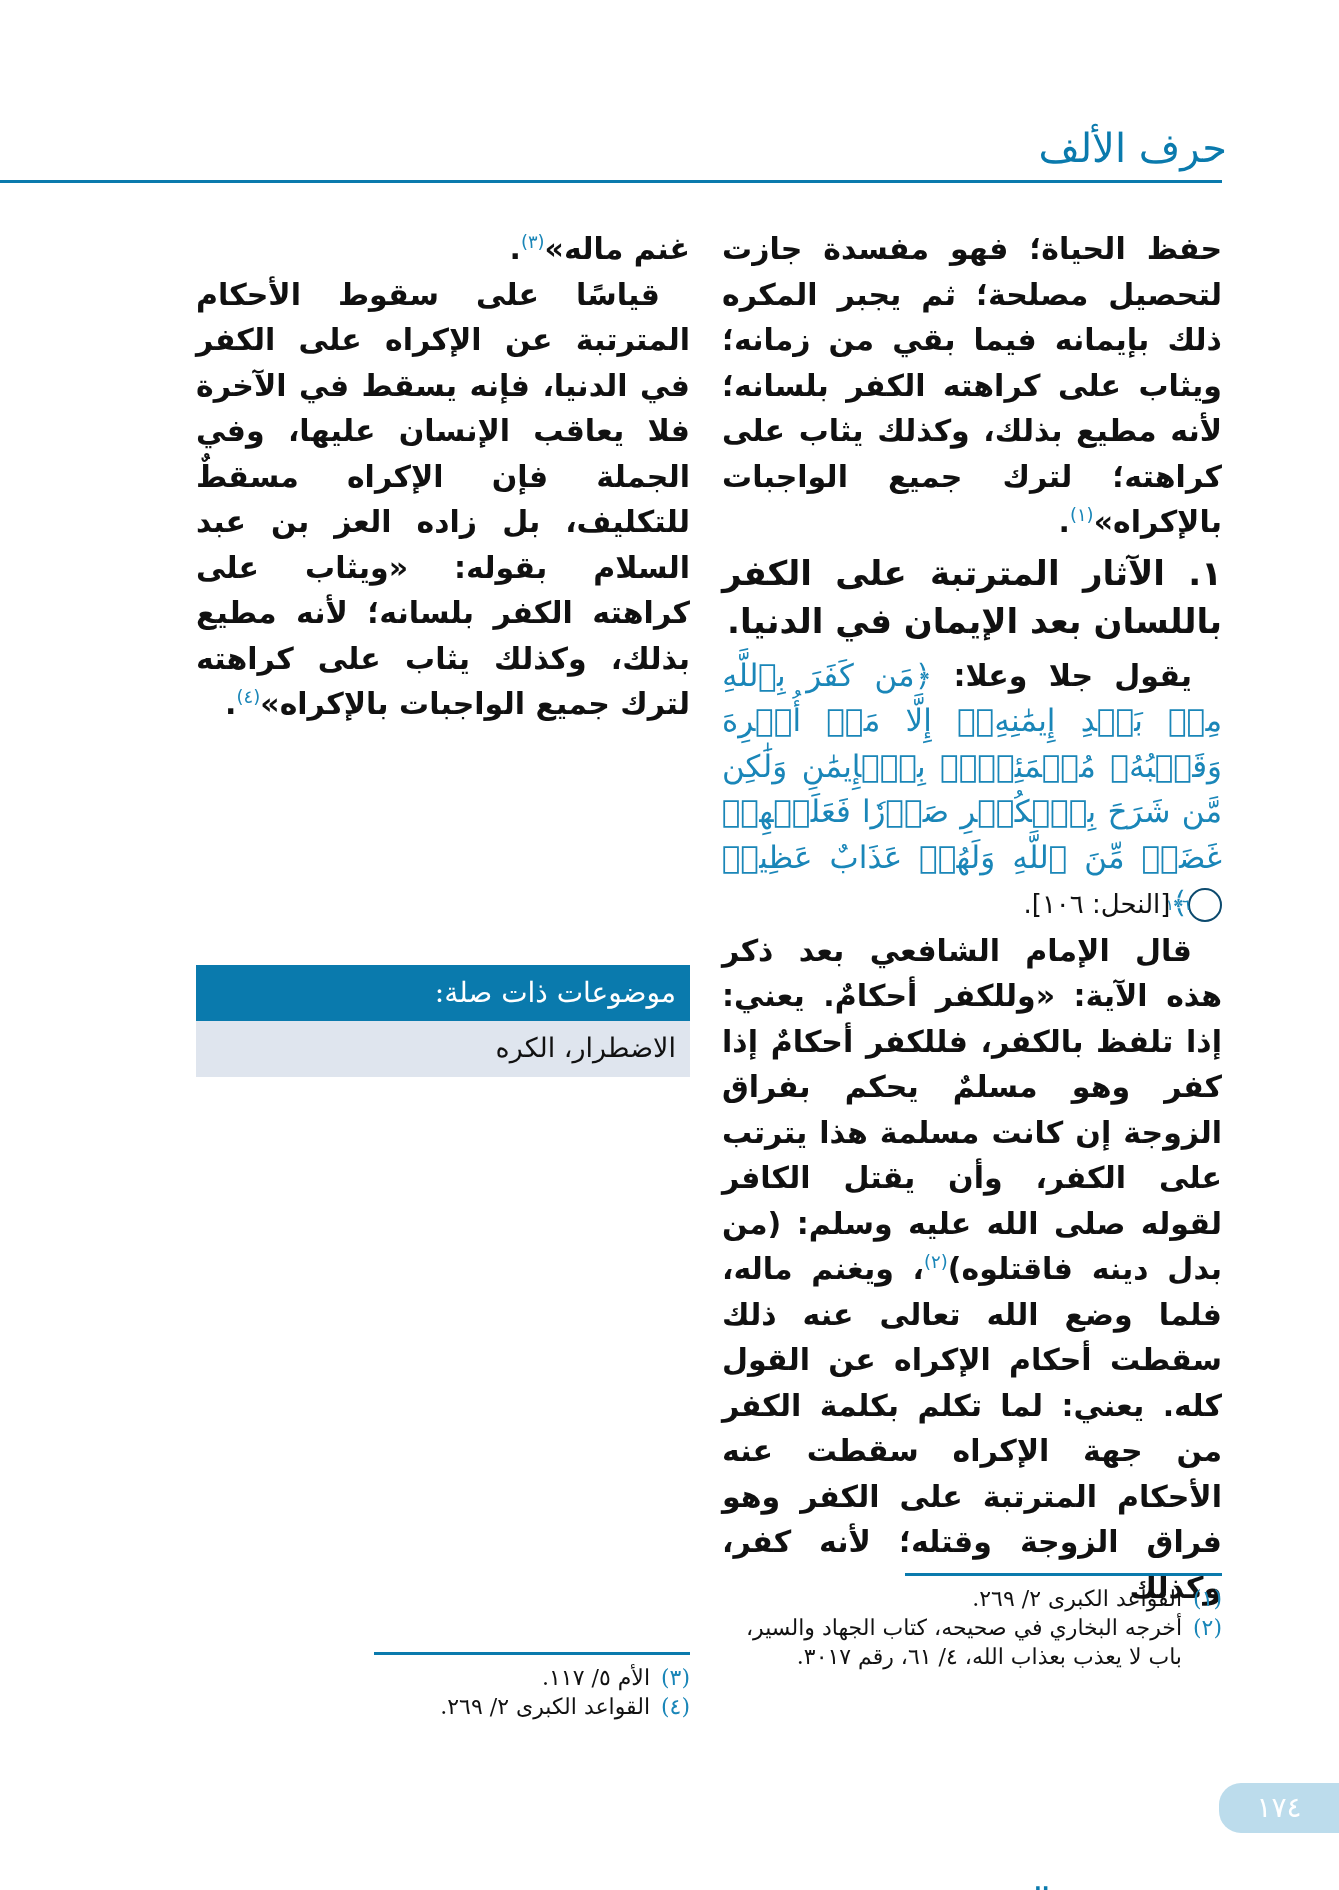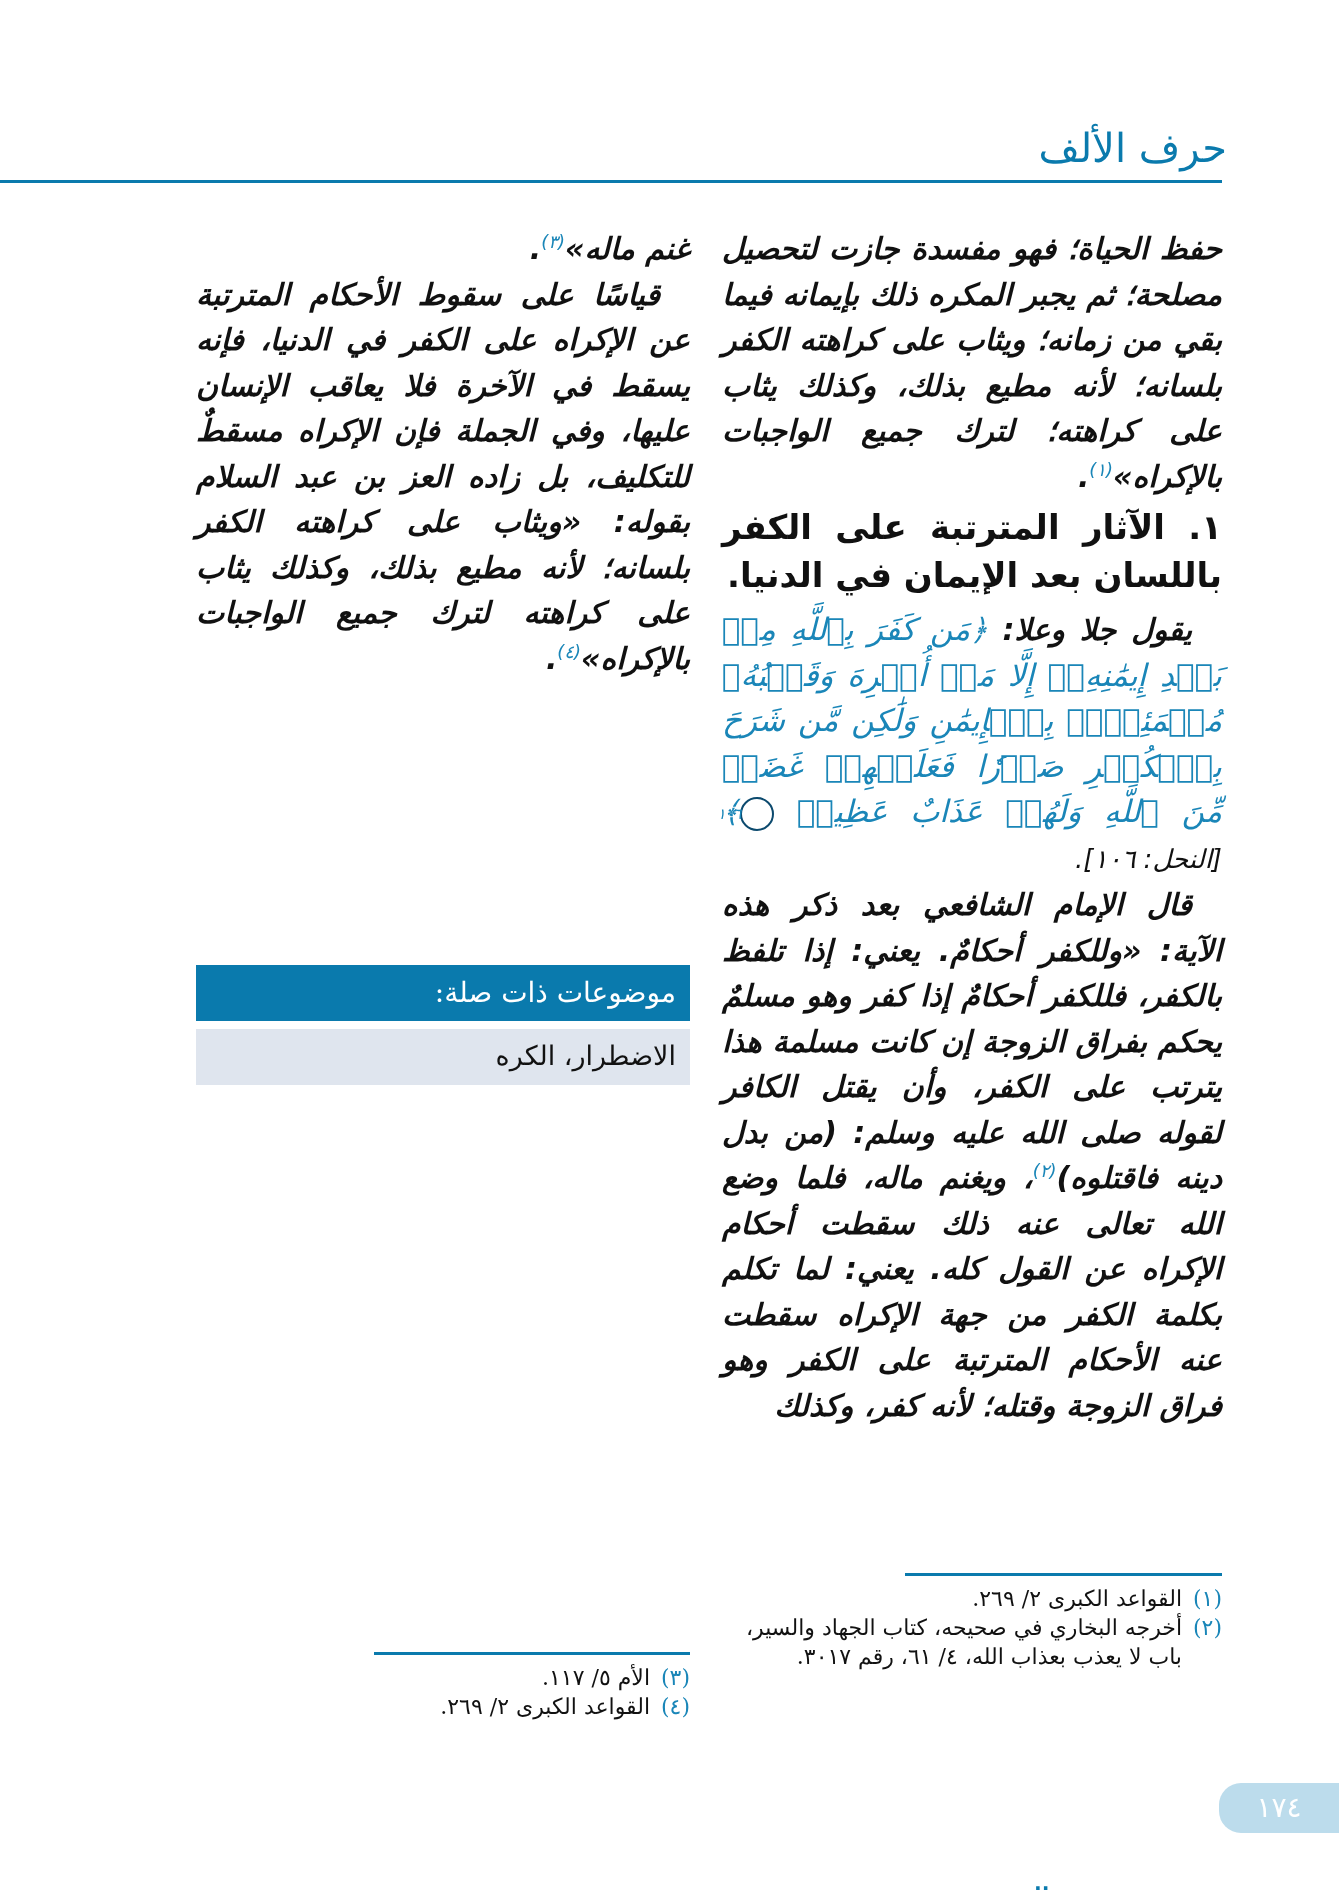--- a/index.html
+++ b/index.html
@@ -6,34 +6,34 @@
   body { width:1339px; height:1890px; position:relative; overflow:hidden;
          font-family:"DejaVu Sans", sans-serif; color:#111; }
   .header-title { position:absolute; top:128px; right:112px; font-size:40px;
          color:#0a7aad; font-family:"DejaVu Serif", serif; line-height:1; }
   .header-rule { position:absolute; top:180px; left:0; width:1222px; height:3px; background:#0a7aad; }
 
   .col { position:absolute; direction:rtl; text-align:justify; text-align-last:right; }
   .col-right { top:226px; right:117px; width:500px; }
   .col-left { top:226px; left:196px; width:494px; }
 
-  .p { font-size:30px; font-weight:bold; line-height:45.5px; margin:0;font-style:italic; }
+  .p { font-size:30px; font-weight:bold; line-height:45.5px; margin:0; }
   .p.indent { text-indent:30px; }
   .heading { font-size:34px; font-weight:bold; line-height:48px; margin:4px 0 8px 0; }
   .quran { color:#1a86b8; font-weight:normal; font-family:"DejaVu Serif", serif; font-size:31px; }
   .ornament { color:#1a86b8; font-weight:normal; }
   .ayah-num { display:inline-block; border:2px solid #0c4a6e; border-radius:50%; width:30px; height:30px;
               line-height:30px; text-align:right; font-size:15px; color:#1a86b8; font-weight:normal; vertical-align:middle; }
   .ref { font-weight:normal; font-size:26px; }
   sup.fn { color:#1a86b8; font-size:18px; font-weight:normal; vertical-align:super; line-height:0; }
 
   .related { position:absolute; top:965px; left:196px; width:494px; }
   .related-head { background:#0a7aad; color:#fff; height:56px; font-size:28px; line-height:56px;
                   padding-right:14px; font-family:"DejaVu Serif", serif; }
-  .related-body { margin-top:8px; background:#dfe5ee; height:56px; font-size:27px; line-height:54px;
+  .related-body { margin-top:0; background:#dfe5ee; height:56px; font-size:27px; line-height:54px;
                   padding-right:14px; font-family:"DejaVu Serif", serif; color:#111; }
 
   .fn-rule { position:absolute; height:3px; background:#0a7aad; }
   .fn-rule.right { top:1573px; left:905px; width:317px; }
   .fn-rule.left { top:1652px; left:374px; width:316px; }
   .footnotes { position:absolute; direction:rtl; font-family:"DejaVu Serif", serif; font-size:22px; line-height:29px; color:#111; }
   .footnotes.right { top:1584px; right:117px; width:500px; }
   .footnotes.left { top:1663px; left:374px; width:316px; }
   .fn-item { display:flex; }
   .fn-num { color:#1a86b8; min-width:40px; }

